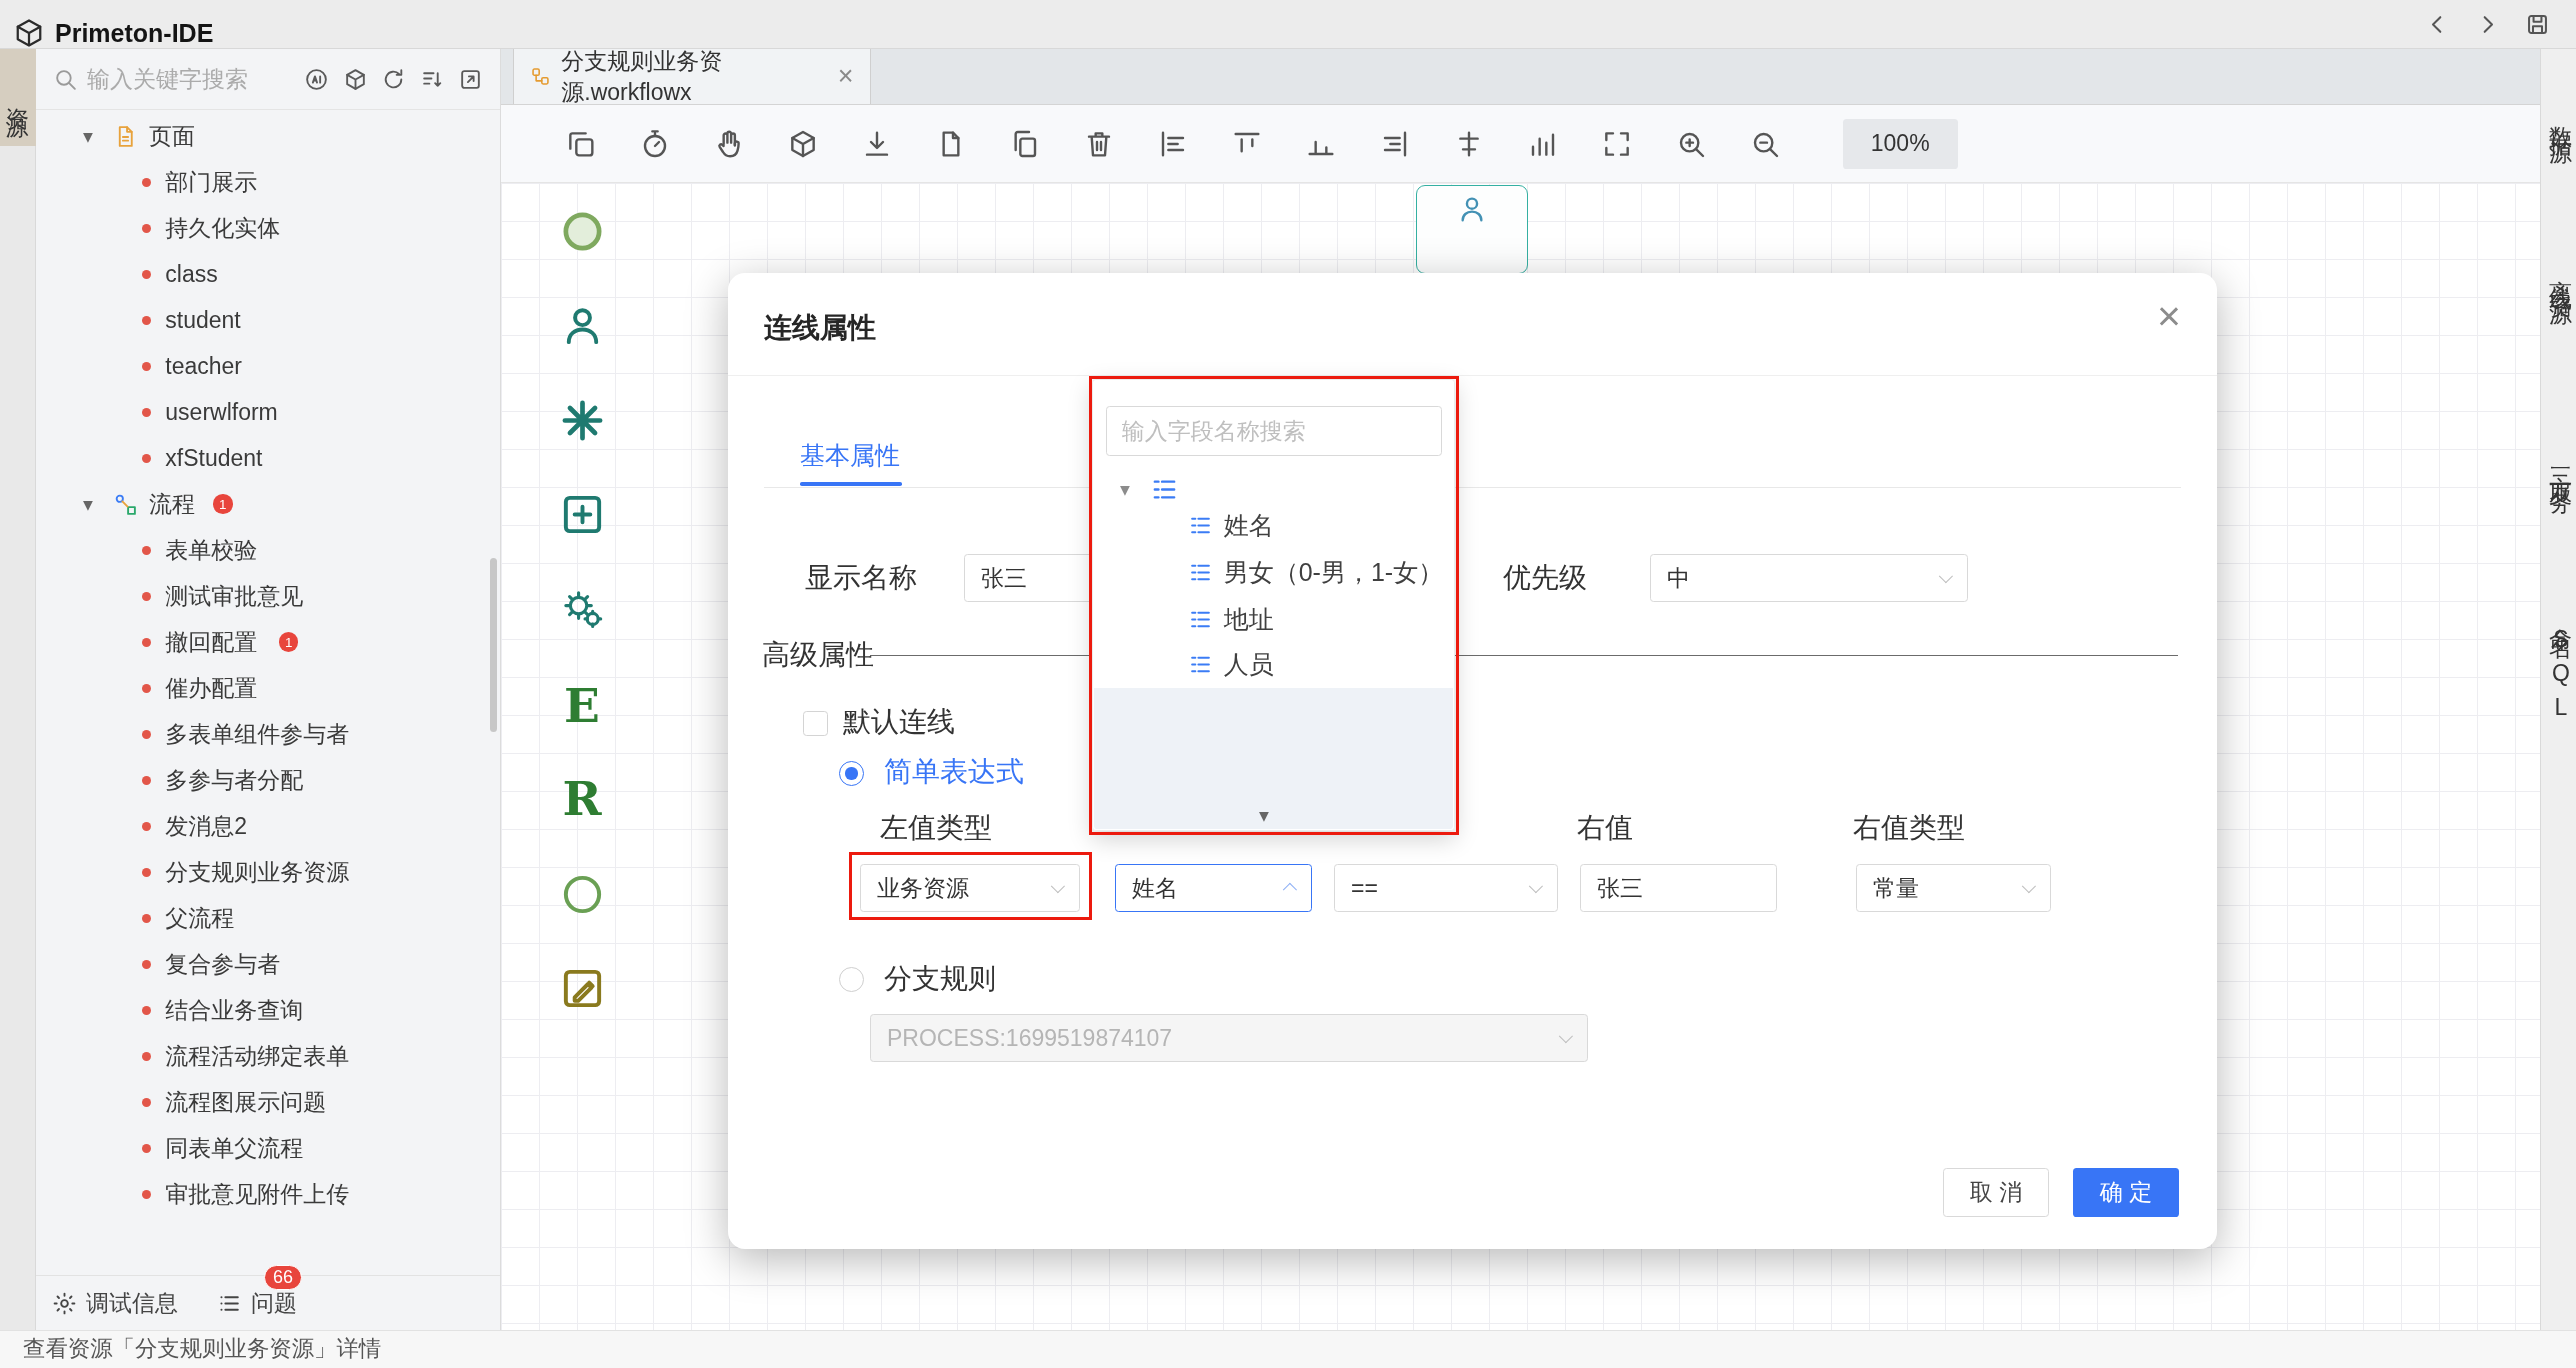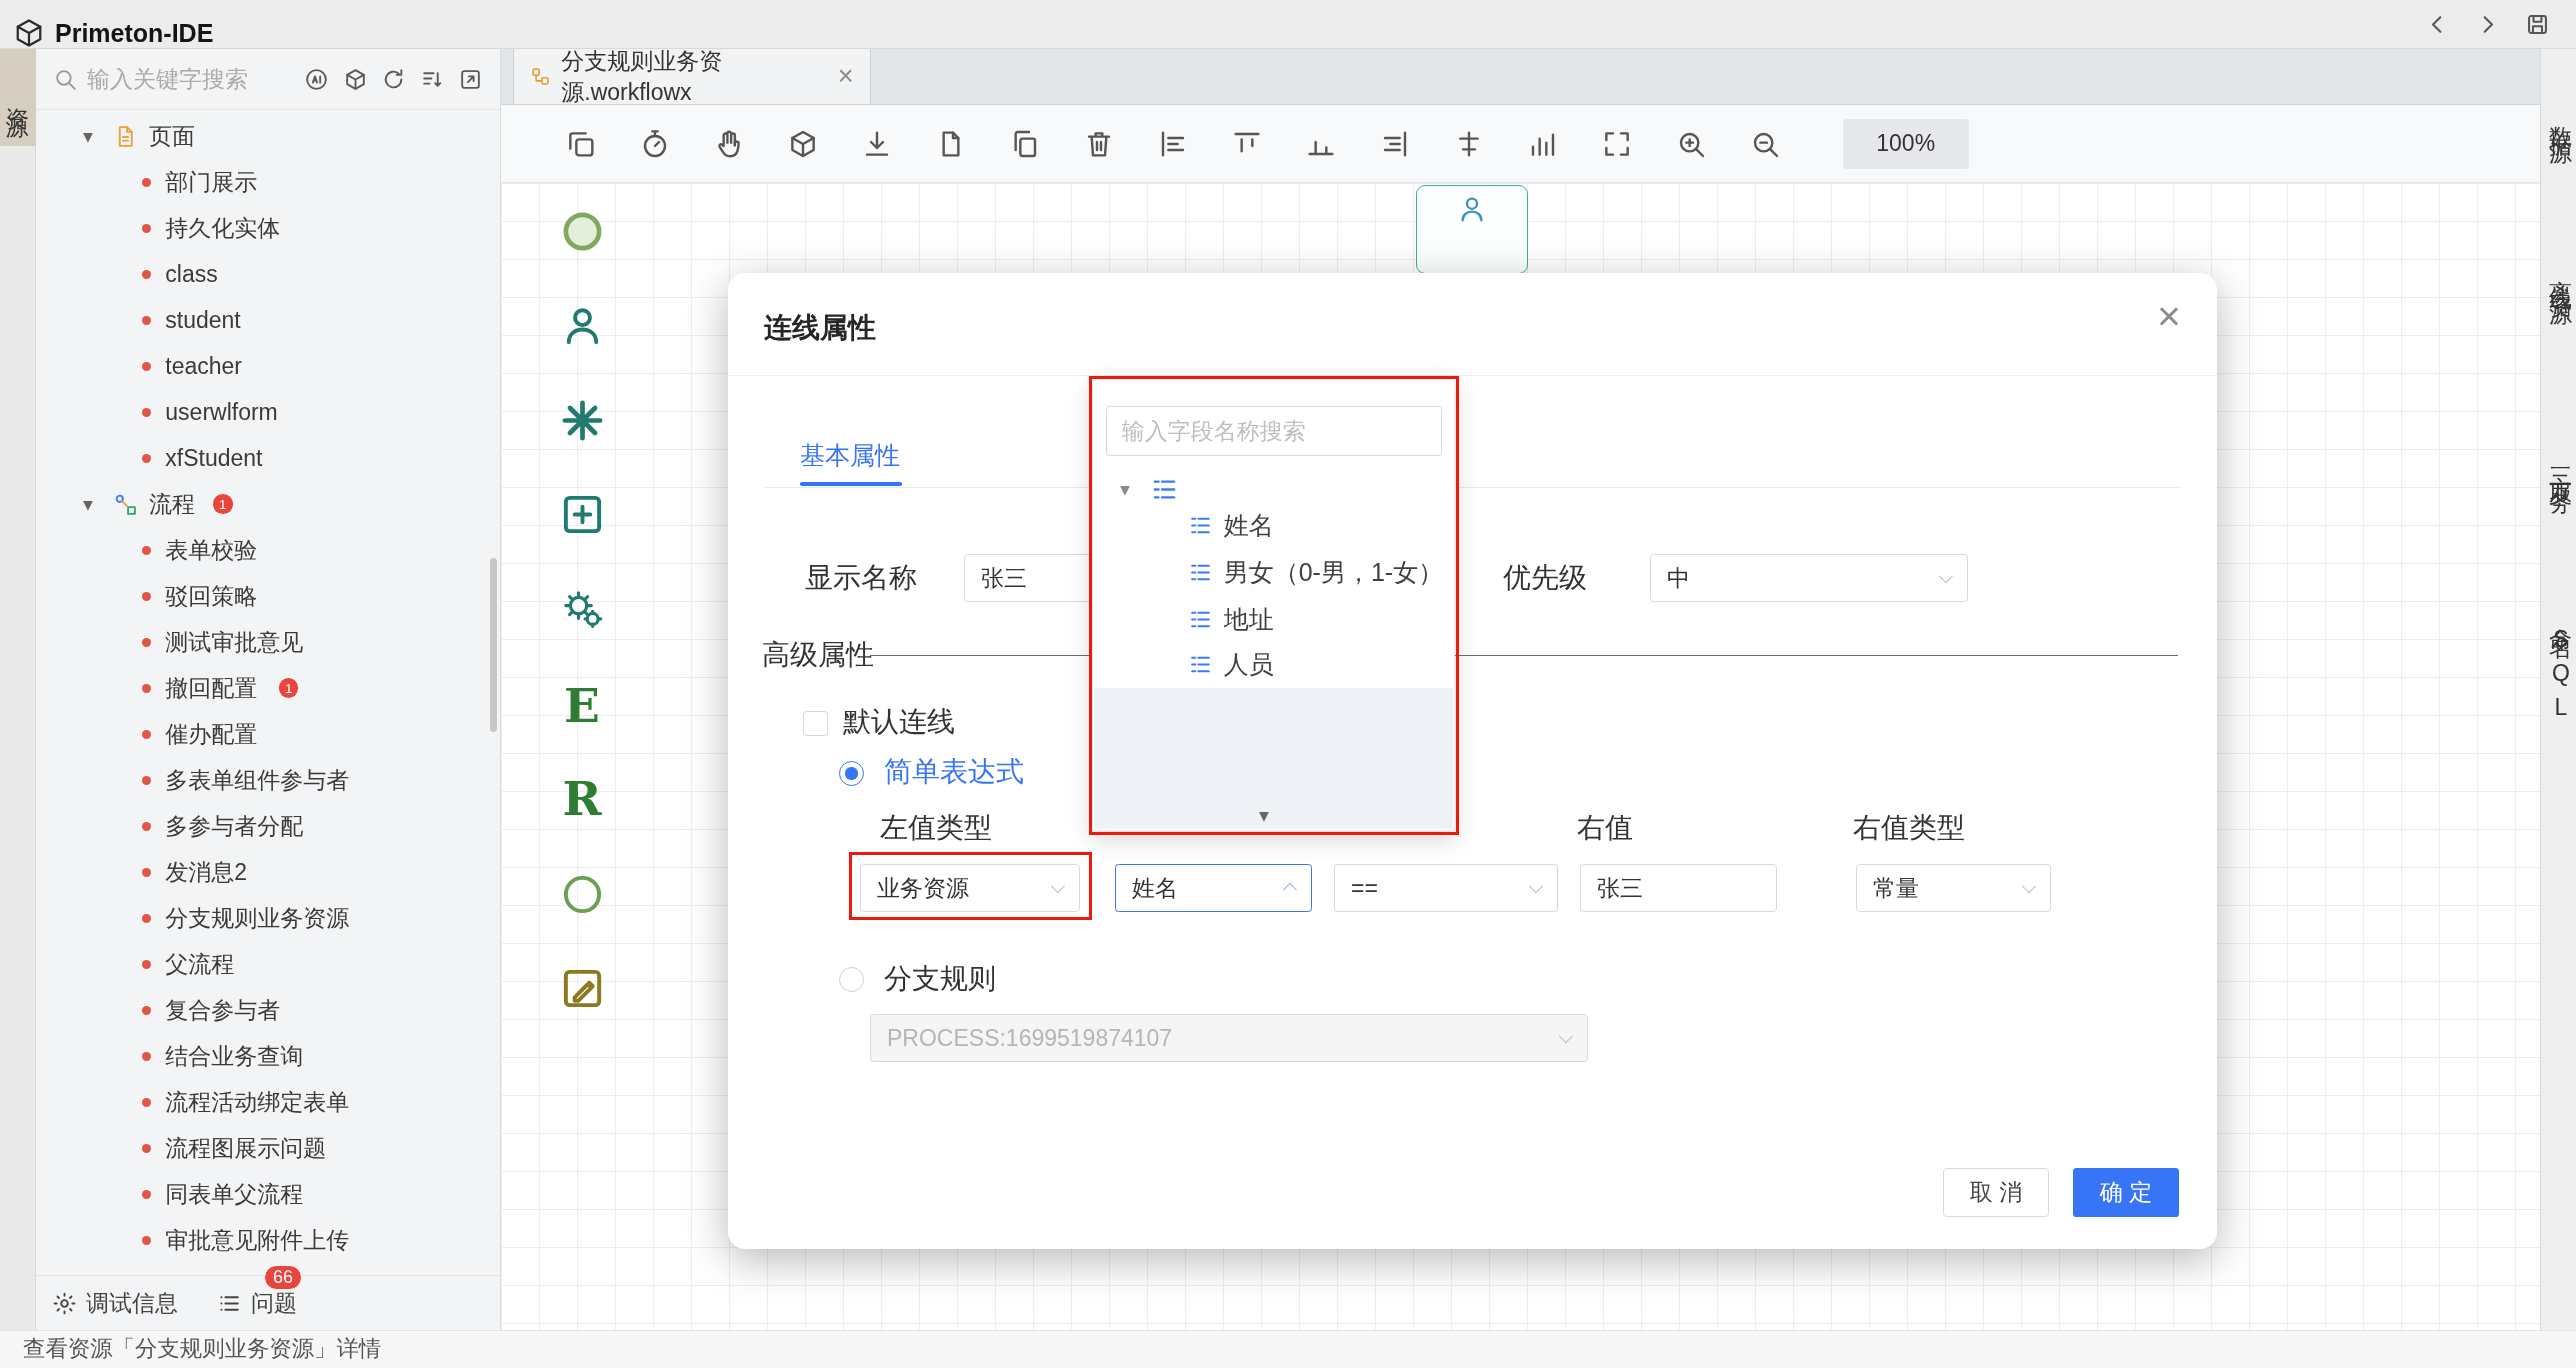--- a/index.html
+++ b/index.html
@@ -37,21 +37,21 @@
   .badge66 { position:absolute; top:-23px; left:47px; background:#e8453c; color:#fff; font-size:18px; height:25px; line-height:21.5px; padding:1.8px 8px; border-radius:12.5px; border:1.8px solid #fff; }
 
   
   .main { position:absolute; left:501px; top:49px; width:2039px; height:1281px; z-index:3; }
   .tabbar { height:56px; background:#e3e6e9; border-bottom:0.9px solid #d4d4d4; display:flex; align-items:stretch; }
   .filetab { margin-left:11.6px; width:358px; background:#f1f3f5; border-right:0.9px solid #cfcfcf; border-left:0.9px solid #cfcfcf;
       display:flex; align-items:center; gap:10.7px; padding:0 16px; font-size:23px; color:#333; }
   .filetab .x { margin-left:auto; color:#8a8a8a; font-size:27px; }
   .toolbar { height:78px; background:#f8f9fb; border-bottom:0.9px solid #e5e5e5; display:flex; align-items:center; padding-left:64px; gap:42px; color:#555; }
   .toolbar .tbi { width:32px; height:32px; flex:none; }
-  .zoombox { margin-left:19.7px; width:126px; height:50px; background:#e6e8eb; border-radius:3.6px; display:flex; align-items:center; justify-content:center; font-size:23px; color:#333; }
+  .zoombox { margin-left:19.7px; width:115px; height:50px; background:#e6e8eb; border-radius:3.6px; display:flex; align-items:center; justify-content:center; font-size:23px; color:#333; }
   .canvas { position:absolute; left:0; top:134px; right:0; bottom:0; background-color:#fff;
       background-image:linear-gradient(#ededf1 0.9px, transparent 0.9px),linear-gradient(90deg,#ededf1 0.9px, transparent 0.9px);
       background-size:38px 38px; overflow:hidden; }
   .pitem { position:absolute; left:54px; width:54px; height:54px; display:flex; align-items:center; justify-content:center; }
   .pletter { font-family:"DejaVu Serif","Liberation Serif",serif; font-weight:bold; font-size:47px; color:#2e7d32; }
   .flownode { position:absolute; left:915px; top:1.8px; width:112px; height:89px; border:1.8px solid #35b0a2; border-radius:9px; background:#fdfefe; display:flex; justify-content:center; padding-top:7.2px; color:#4391b4; }
 
   
   .rightstrip { position:absolute; right:0; top:49px; width:36px; height:1281px; background:#efefef; border-left:0.9px solid #d9d9d9; z-index:4; }
   .rtab { position:absolute; left:0; width:36px; display:flex; justify-content:center; writing-mode:vertical-rl; text-orientation:upright; font-size:23px; letter-spacing:8px; color:#333; }
@@ -207,24 +207,20 @@
           </svg>
         <span>流程</span>
         <span class="badge1">1</span>
       </div>
       <div class="trow item">
           <span class="dot"></span>
           <span>表单校验</span>
         </div>
       <div class="trow item">
           <span class="dot"></span>
-          <span>驳回策略</span>
-        </div>
-      <div class="trow item">
-          <span class="dot"></span>
           <span>测试审批意见</span>
         </div>
       <div class="trow item">
           <span class="dot"></span>
           <span>撤回配置</span>
           <span class="badge1">1</span>
         </div>
       <div class="trow item">
           <span class="dot"></span>
           <span>催办配置</span>

